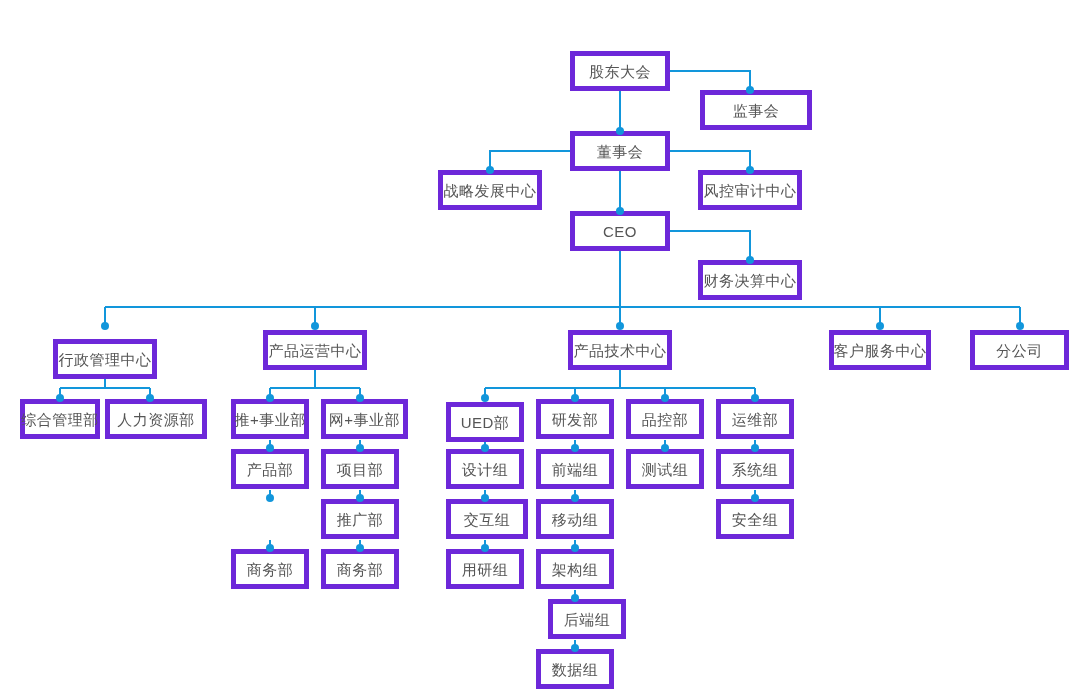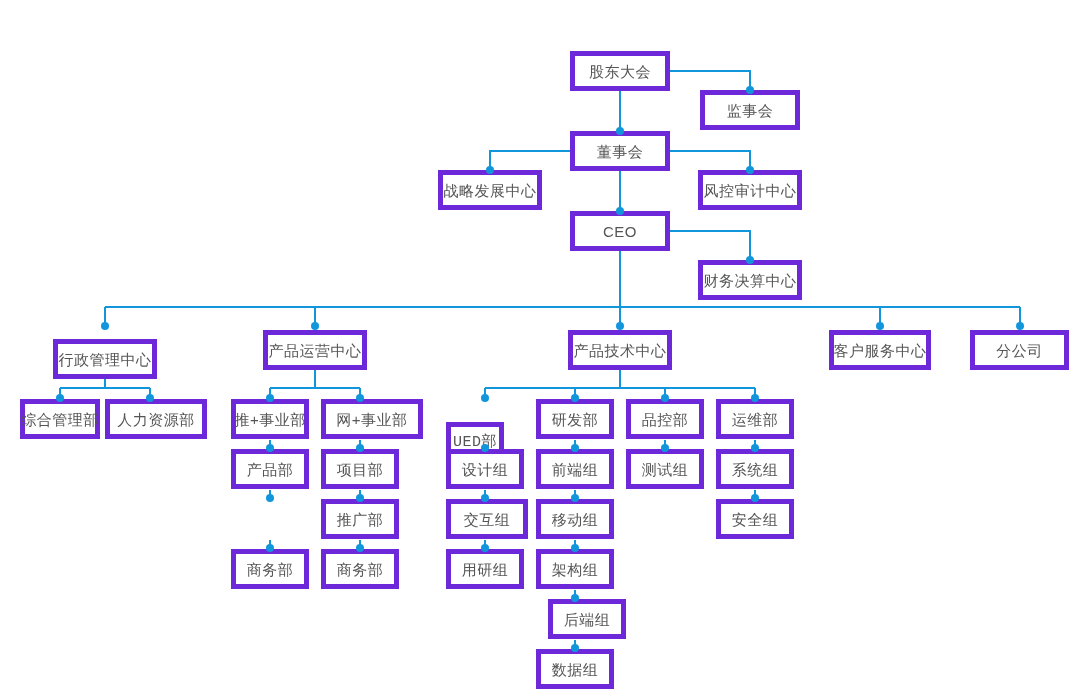--- a/index.html
+++ b/index.html
@@ -122,46 +122,46 @@
 
   <div class="dot" style="left:270px;top:548px;"></div>
   <div class="dot" style="left:360px;top:548px;"></div>
   <div class="dot" style="left:485px;top:548px;"></div>
   <div class="dot" style="left:575px;top:548px;"></div>
 
   <div class="dot" style="left:575px;top:598px;"></div>
   <div class="dot" style="left:575px;top:648px;"></div>
 
   <div class="node h40" style="left:570px;top:51px;width:100px;">股东大会</div>
-  <div class="node h40" style="left:700px;top:90px;width:100px;">监事会</div>
+  <div class="node h40" style="left:700px;top:90px;width:112px;">监事会</div>
   <div class="node h40" style="left:570px;top:131px;width:100px;">董事会</div>
   <div class="node h40" style="left:438px;top:170px;width:104px;">战略发展中心</div>
   <div class="node h40" style="left:698px;top:170px;width:104px;">风控审计中心</div>
   <div class="node h40" style="left:570px;top:211px;width:100px;">CEO</div>
   <div class="node h40" style="left:698px;top:260px;width:104px;">财务决算中心</div>
 
   <div class="node h40" style="left:53px;top:330px;width:104px;margin-top:9px;">行政管理中心</div>
   <div class="node h40" style="left:263px;top:330px;width:104px;">产品运营中心</div>
   <div class="node h40" style="left:568px;top:330px;width:104px;">产品技术中心</div>
   <div class="node h40" style="left:829px;top:330px;width:102px;">客户服务中心</div>
   <div class="node h40" style="left:970px;top:330px;width:99px;">分公司</div>
 
   <div class="node h40" style="left:20px;top:399px;width:80px;">综合管理部</div>
   <div class="node h40" style="left:105px;top:399px;width:102px;">人力资源部</div>
 
   <div class="node h40" style="left:231px;top:399px;width:78px;">推+事业部</div>
   <div class="node h40" style="left:231px;top:449px;width:78px;">产品部</div>
   <div class="node h40" style="left:231px;top:549px;width:78px;">商务部</div>
 
-  <div class="node h40" style="left:321px;top:399px;width:102px;">网+事业部</div>
+  <div class="node h40" style="left:321px;top:399px;width:87px;">网+事业部</div>
   <div class="node h40" style="left:321px;top:449px;width:78px;">项目部</div>
   <div class="node h40" style="left:321px;top:499px;width:78px;">推广部</div>
   <div class="node h40" style="left:321px;top:549px;width:78px;">商务部</div>
 
-  <div class="node h40" style="left:446px;top:422px;width:58px;font-family:Liberation Mono, monospace;">UED部</div>
+  <div class="node h40" style="left:446px;top:402px;width:78px;">UED部</div>
   <div class="node h40" style="left:446px;top:449px;width:78px;">设计组</div>
   <div class="node h40" style="left:446px;top:499px;width:82px;">交互组</div>
   <div class="node h40" style="left:446px;top:549px;width:78px;">用研组</div>
 
   <div class="node h40" style="left:536px;top:399px;width:78px;">研发部</div>
   <div class="node h40" style="left:536px;top:449px;width:78px;">前端组</div>
   <div class="node h40" style="left:536px;top:499px;width:78px;">移动组</div>
   <div class="node h40" style="left:536px;top:549px;width:78px;">架构组</div>
   <div class="node h40" style="left:536px;top:599px;width:78px;margin-left:12px;">后端组</div>
   <div class="node h40" style="left:536px;top:649px;width:78px;">数据组</div>

